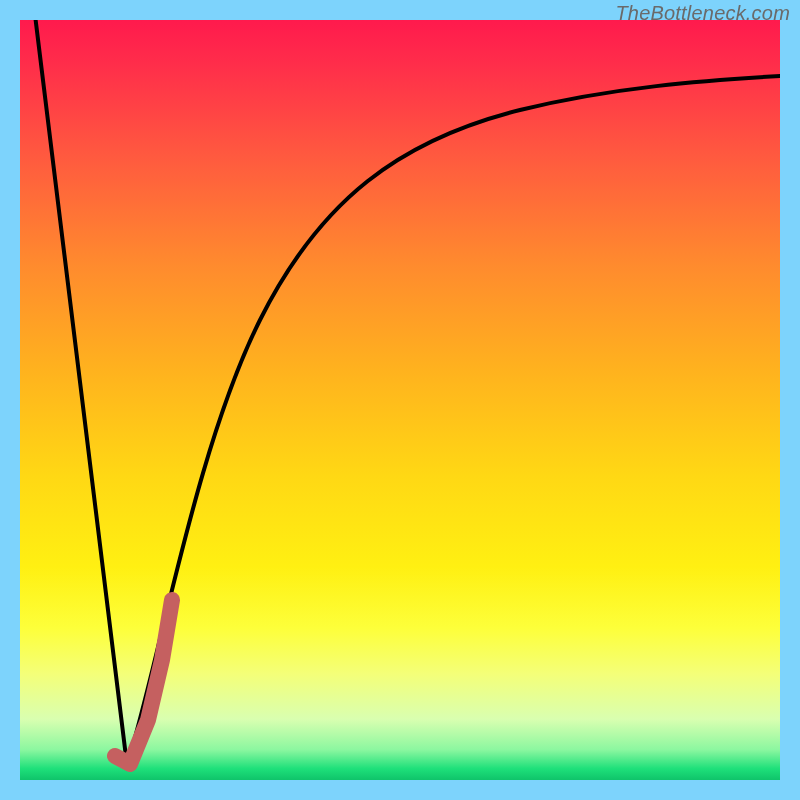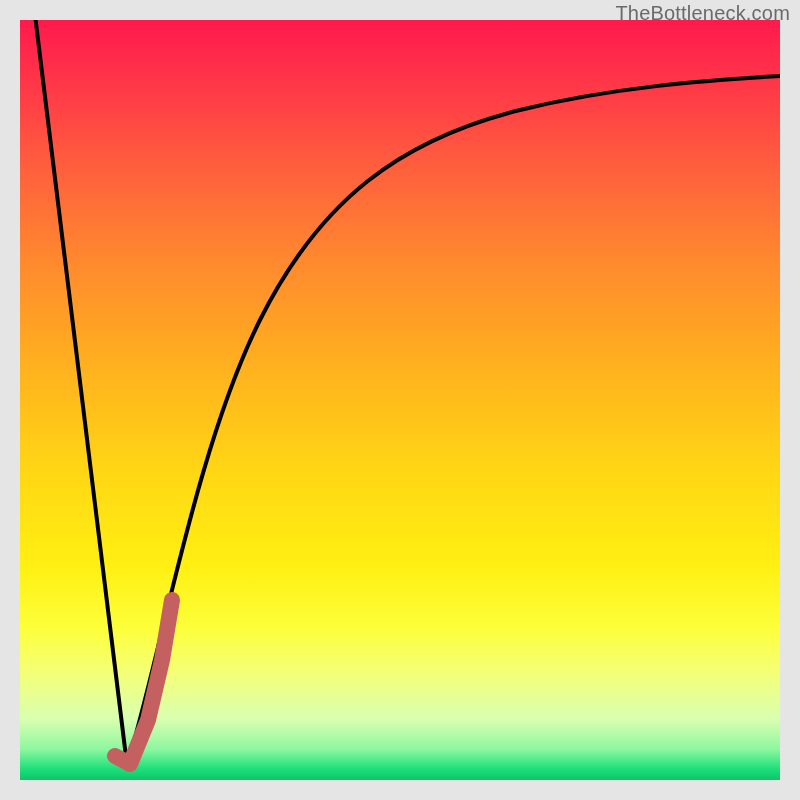--- a/index.html
+++ b/index.html
@@ -7,21 +7,22 @@
     padding: 0;
     width: 800px;
     height: 800px;
     overflow: hidden;
     background: #000;
     font-family: Arial, Helvetica, sans-serif;
   }
   .frame {
     position: absolute;
     inset: 0;
-    background: #e5e5e5;
+    background: #7dd3fc;
+    font-style: italic;
   }
   .plot-area {
     position: absolute;
     left: 20px;
     top: 20px;
     width: 760px;
     height: 760px;
     overflow: hidden;
   }
   .gradient {

